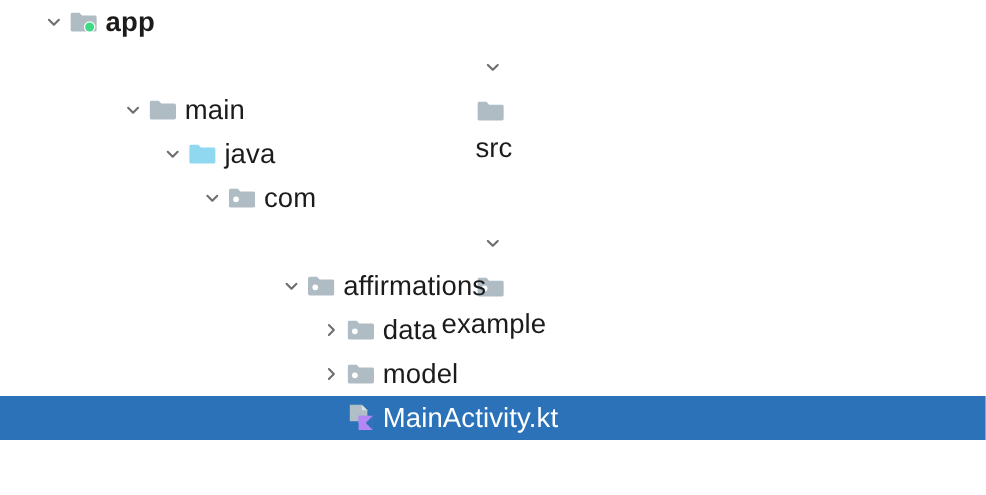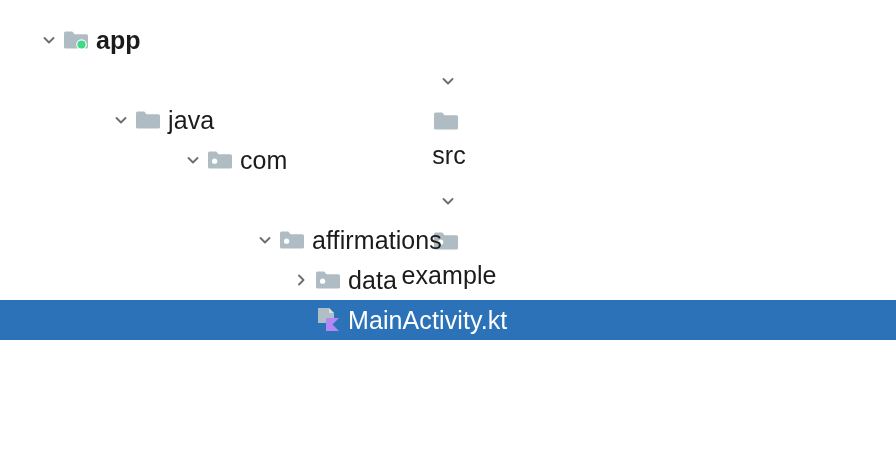--- a/index.html
+++ b/index.html
@@ -82,21 +82,21 @@
     letter-spacing: 0.1px;
     padding-left: 2px;
   }
   .label.bold { font-weight: bold; }
   .tree-row.selected .label { color: #ffffff; }
 </style>
 </head>
 <body>
 
 <div id="project-tree">
-    <div class="tree-row" style="height: 40px; margin-top: 20px;">
+    <div class="tree-row" style="height: 40px;">
       <div class="indent" style="width: 36px;"></div>
       <span class="toggle">
         <svg width="18" height="18" viewBox="0 0 18 18">
           <polyline class="stroke" points="4.5,7 9,11.5 13.5,7"></polyline>
         </svg>
       </span>
       <span class="icon">
         <svg width="24" height="20" viewBox="0 0 24 20">
           <path d="M0 3.2 A1.6 1.6 0 0 1 1.6 1.6 H8.2 L10.6 4.2 H22.4 A1.6 1.6 0 0 1 24 5.8 V17 A1.6 1.6 0 0 1 22.4 18.6 H1.6 A1.6 1.6 0 0 1 0 17 Z" fill="#afbcc4"></path>
           <circle cx="17.5" cy="14.5" r="5.2" fill="#ffffff"></circle>
@@ -124,20 +124,34 @@
       <span class="toggle">
         <svg width="18" height="18" viewBox="0 0 18 18">
           <polyline class="stroke" points="4.5,7 9,11.5 13.5,7"></polyline>
         </svg>
       </span>
       <span class="icon">
         <svg width="24" height="20" viewBox="0 0 24 20">
           <path d="M0 3.2 A1.6 1.6 0 0 1 1.6 1.6 H8.2 L10.6 4.2 H22.4 A1.6 1.6 0 0 1 24 5.8 V17 A1.6 1.6 0 0 1 22.4 18.6 H1.6 A1.6 1.6 0 0 1 0 17 Z" fill="#afbcc4"></path>
         </svg>
       </span>
+      <span class="label">main</span>
+    </div>
+    <div class="tree-row" style="height: 40px;">
+      <div class="indent" style="width: 144px;"></div>
+      <span class="toggle">
+        <svg width="18" height="18" viewBox="0 0 18 18">
+          <polyline class="stroke" points="4.5,7 9,11.5 13.5,7"></polyline>
+        </svg>
+      </span>
+      <span class="icon">
+        <svg width="24" height="20" viewBox="0 0 24 20">
+          <path d="M0 3.2 A1.6 1.6 0 0 1 1.6 1.6 H8.2 L10.6 4.2 H22.4 A1.6 1.6 0 0 1 24 5.8 V17 A1.6 1.6 0 0 1 22.4 18.6 H1.6 A1.6 1.6 0 0 1 0 17 Z" fill="#8fd8f0"></path>
+        </svg>
+      </span>
       <span class="label">java</span>
     </div>
     <div class="tree-row" style="height: 40px;">
       <div class="indent" style="width: 180px;"></div>
       <span class="toggle">
         <svg width="18" height="18" viewBox="0 0 18 18">
           <polyline class="stroke" points="4.5,7 9,11.5 13.5,7"></polyline>
         </svg>
       </span>
       <span class="icon">
@@ -185,20 +199,35 @@
           <polyline class="stroke" points="7,4.5 11.5,9 7,13.5"></polyline>
         </svg>
       </span>
       <span class="icon">
         <svg width="24" height="20" viewBox="0 0 24 20">
           <path d="M0 3.2 A1.6 1.6 0 0 1 1.6 1.6 H8.2 L10.6 4.2 H22.4 A1.6 1.6 0 0 1 24 5.8 V17 A1.6 1.6 0 0 1 22.4 18.6 H1.6 A1.6 1.6 0 0 1 0 17 Z" fill="#afbcc4"></path>
           <circle cx="6.6" cy="11.2" r="2.6" fill="#ffffff"></circle>
         </svg>
       </span>
       <span class="label">data</span>
+    </div>
+    <div class="tree-row" style="height: 40px;">
+      <div class="indent" style="width: 288px;"></div>
+      <span class="toggle">
+        <svg width="18" height="18" viewBox="0 0 18 18">
+          <polyline class="stroke" points="7,4.5 11.5,9 7,13.5"></polyline>
+        </svg>
+      </span>
+      <span class="icon">
+        <svg width="24" height="20" viewBox="0 0 24 20">
+          <path d="M0 3.2 A1.6 1.6 0 0 1 1.6 1.6 H8.2 L10.6 4.2 H22.4 A1.6 1.6 0 0 1 24 5.8 V17 A1.6 1.6 0 0 1 22.4 18.6 H1.6 A1.6 1.6 0 0 1 0 17 Z" fill="#afbcc4"></path>
+          <circle cx="6.6" cy="11.2" r="2.6" fill="#ffffff"></circle>
+        </svg>
+      </span>
+      <span class="label">model</span>
     </div>
     <div class="tree-row selected" style="height: 40px;">
       <div class="indent" style="width: 288px;"></div>
       <span class="toggle empty">
         <svg width="18" height="18" viewBox="0 0 18 18">
           <polyline class="stroke" points="7,4.5 11.5,9 7,13.5"></polyline>
         </svg>
       </span>
       <span class="icon">
         <svg width="26" height="26" viewBox="0 0 26 26">

